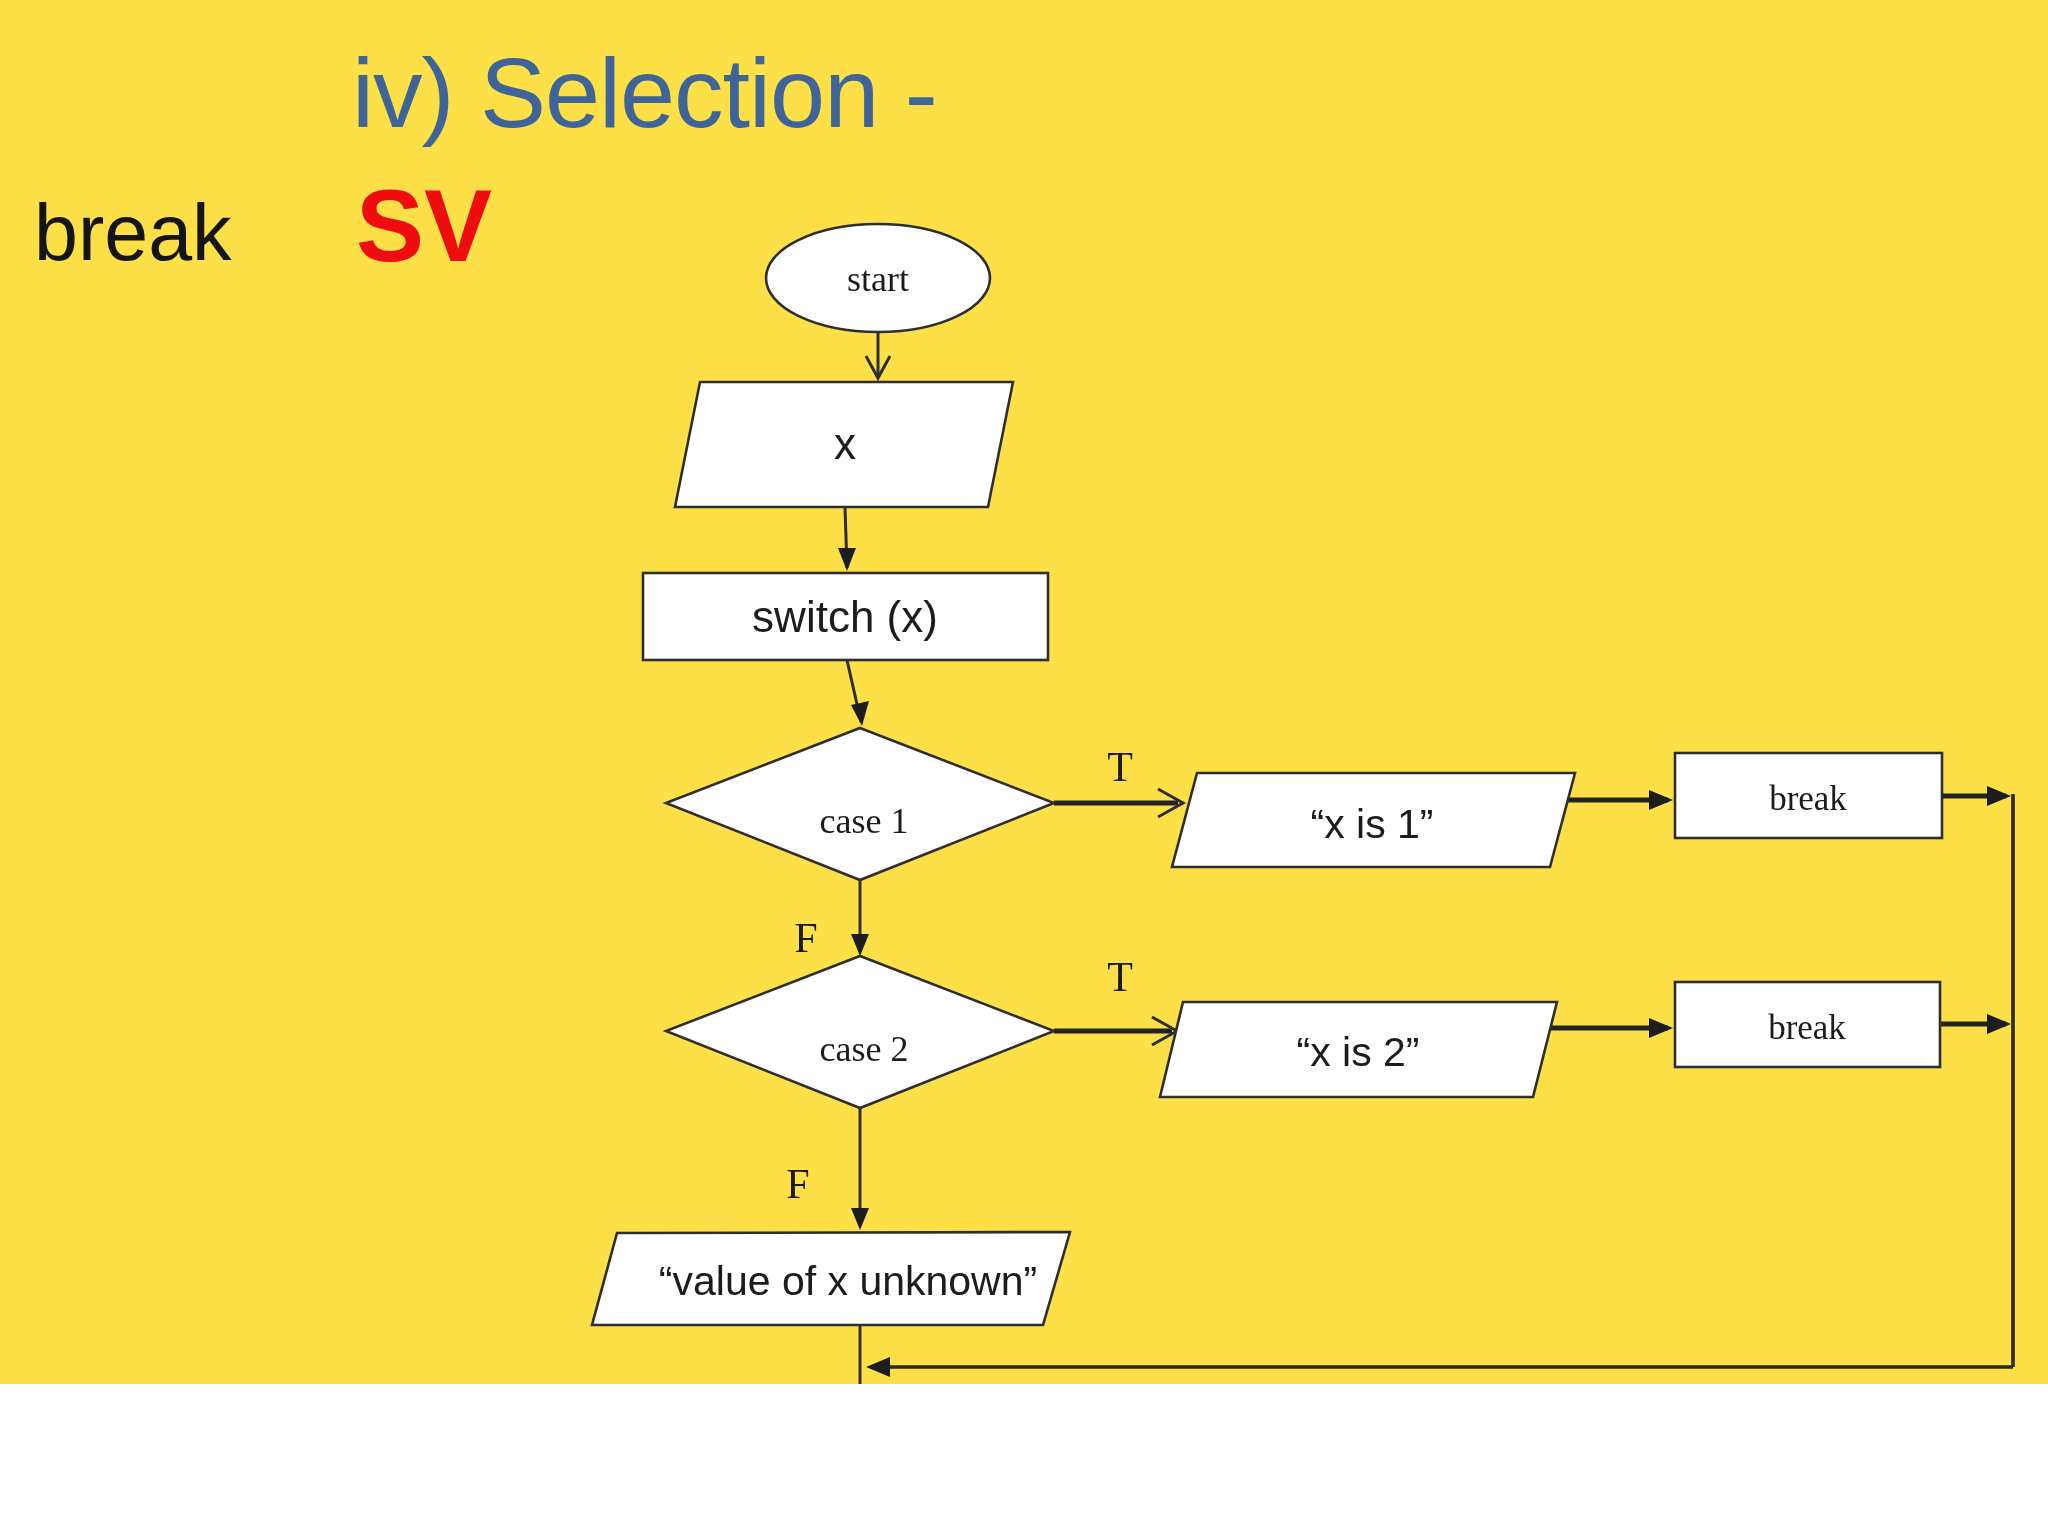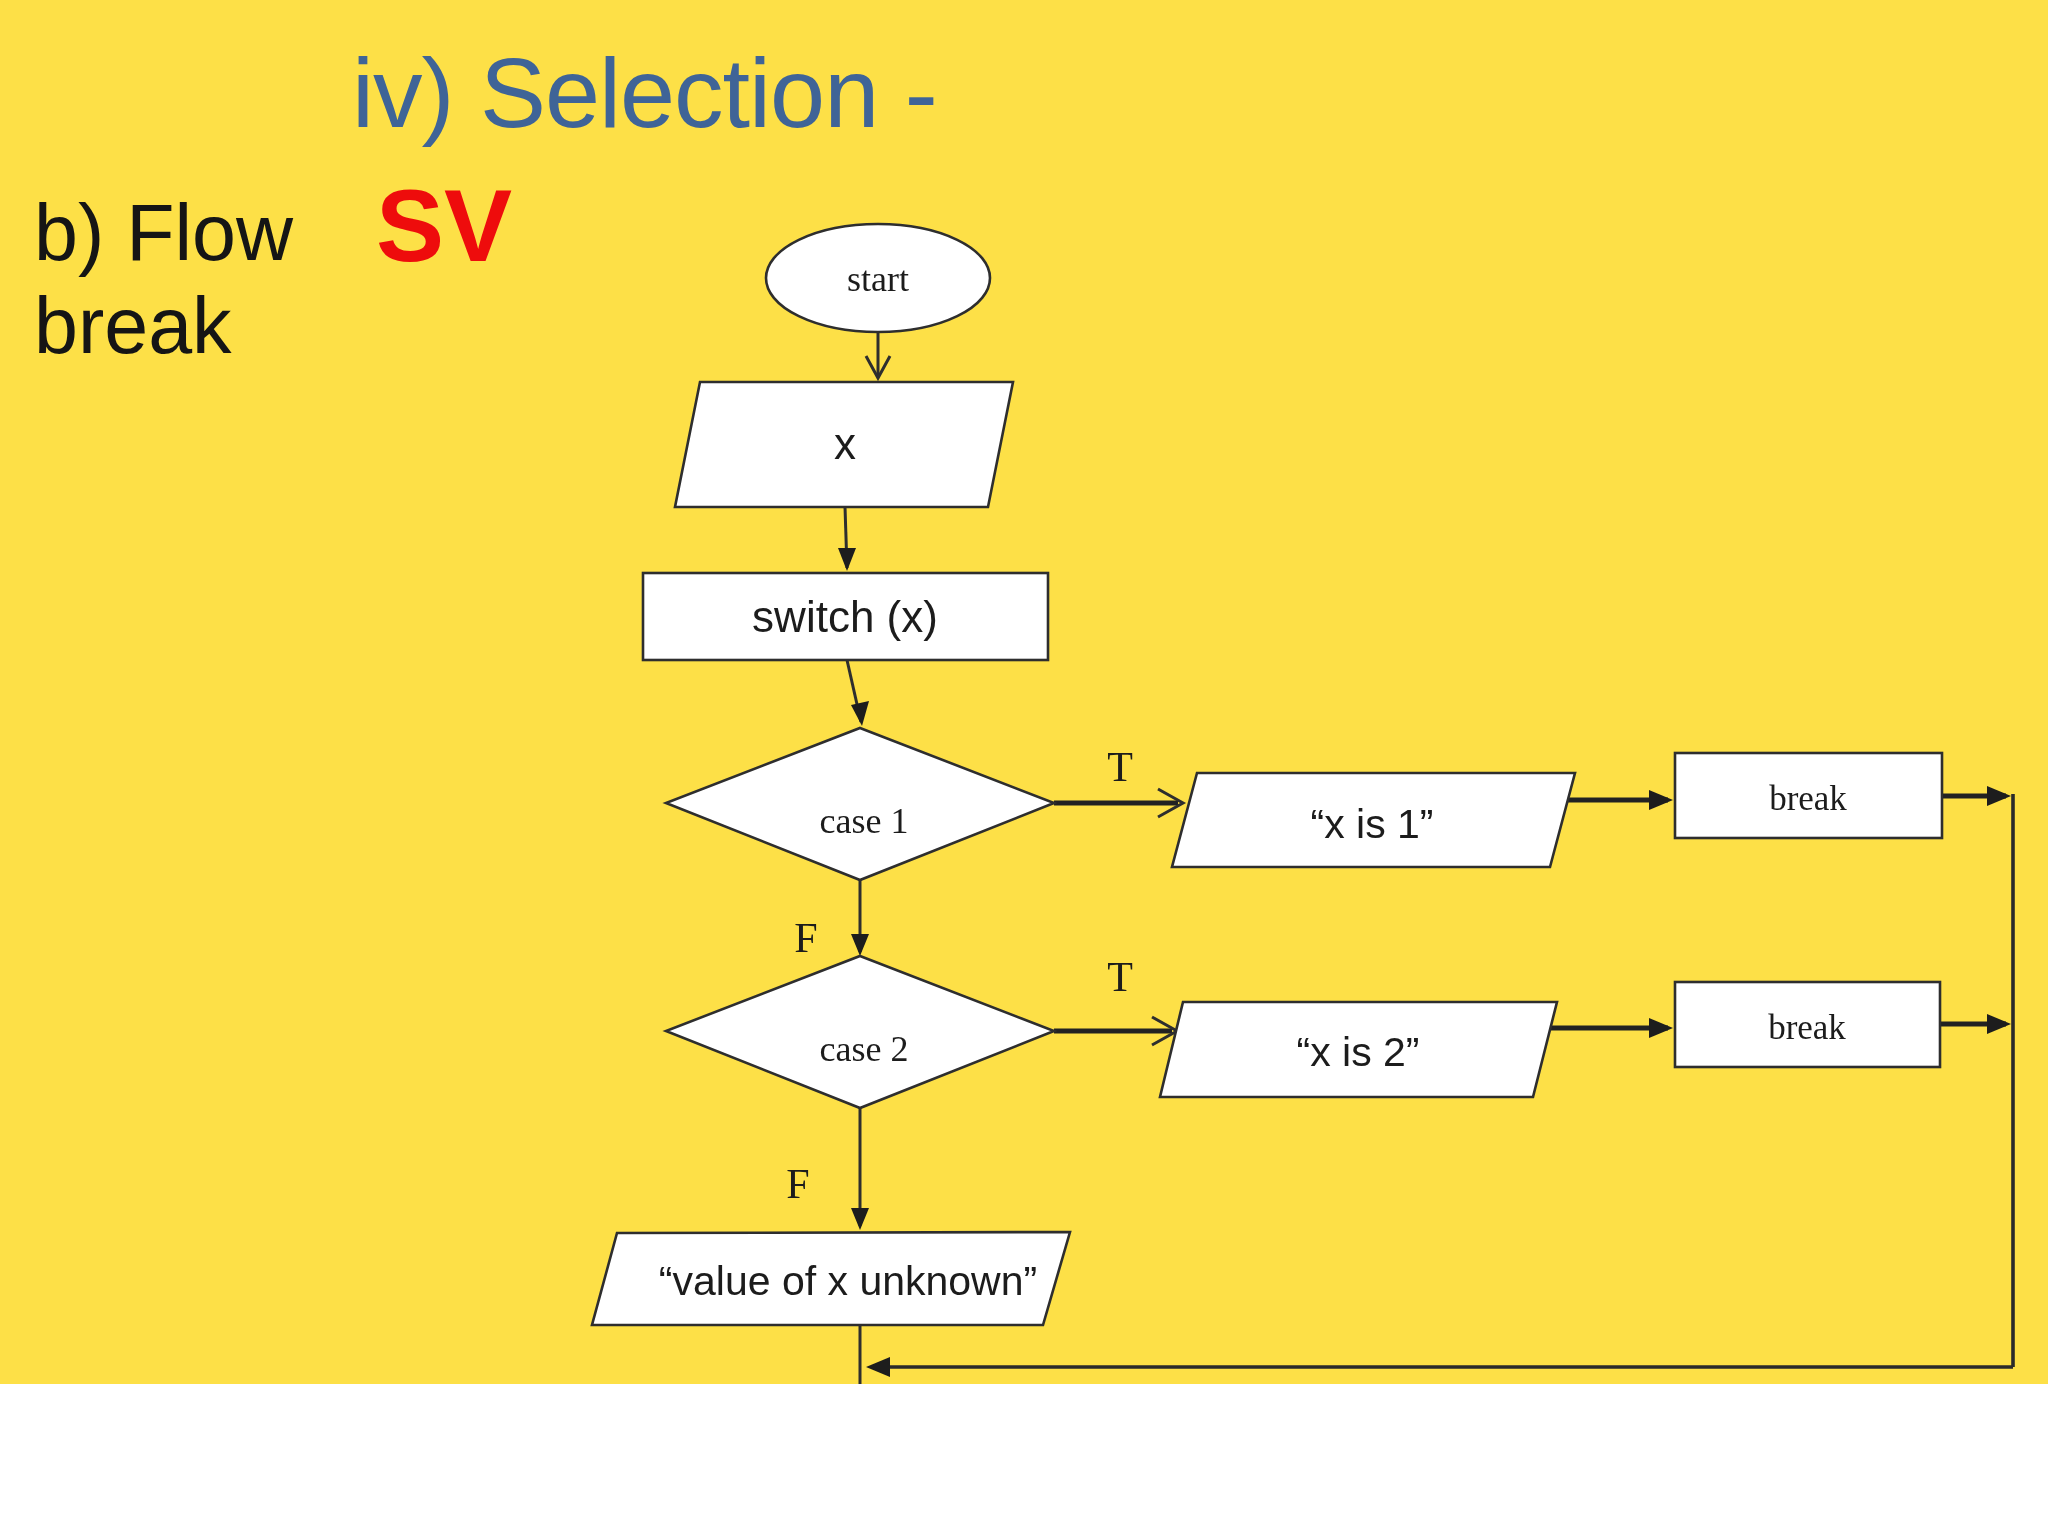--- a/index.html
+++ b/index.html
@@ -1,21 +1,21 @@
 <!DOCTYPE html>
 <html><head>
 <meta charset="utf-8">
 <style>
   html,body{margin:0;padding:0;background:#ffffff;}
   .slide{position:relative;width:2048px;height:1384px;background:#fde047;overflow:hidden;
          font-family:"Liberation Sans", sans-serif;}
   .title{position:absolute;left:352px;top:36px;font-size:99px;font-weight:400;
          color:#3f6497;letter-spacing:-1px;white-space:nowrap;}
   .red-label{position:absolute;left:356px;top:168px;font-size:102px;font-weight:600;
-         color:#ee0c0c;white-space:nowrap;margin-left:20px;}
+         color:#ee0c0c;white-space:nowrap;}
   .side-label{position:absolute;left:34px;top:186px;font-size:79px;font-weight:400;
          color:#151515;line-height:1.18;}
   svg.flow{position:absolute;left:0;top:0;}
   .shape{fill:#ffffff;stroke:#2e2e2e;stroke-width:2.6;}
   .conn-thin{stroke:#2e2e2e;stroke-width:3;fill:none;}
   .conn-thick{stroke:#222222;stroke-width:5;fill:none;}
   .conn-med{stroke:#2a2a2a;stroke-width:3.6;fill:none;}
   .head{fill:#1d1d1d;stroke:none;}
   .head-open{fill:none;stroke:#2e2e2e;stroke-width:3;}
   text{fill:#1c1c1c;}
@@ -23,21 +23,20 @@
   .t-sans{font-family:"Liberation Sans", sans-serif;}
 </style>
 </head>
 <body>
 
 <div class="slide">
 
   <div class="title">iv) Selection -</div>
   <div class="red-label">SV</div>
   <div class="side-label">
-    <div>b) Flow</div>
     <div>break</div>
   </div>
 
   <svg class="flow" width="2048" height="1536" viewBox="0 0 2048 1536">
 
     <line class="conn-thin" x1="878" y1="332" x2="878" y2="376"></line>
     <polyline class="head-open" points="866,356 878,378 890,356"></polyline>
 
     <line class="conn-thin" x1="845" y1="507" x2="847" y2="568"></line>
     <polygon class="head" points="847,571 838,548 856,548"></polygon>

